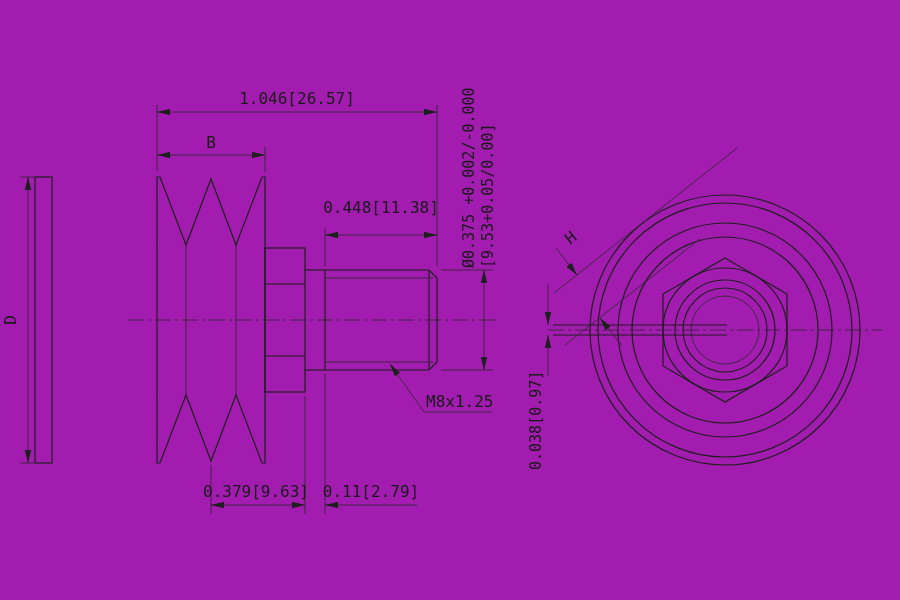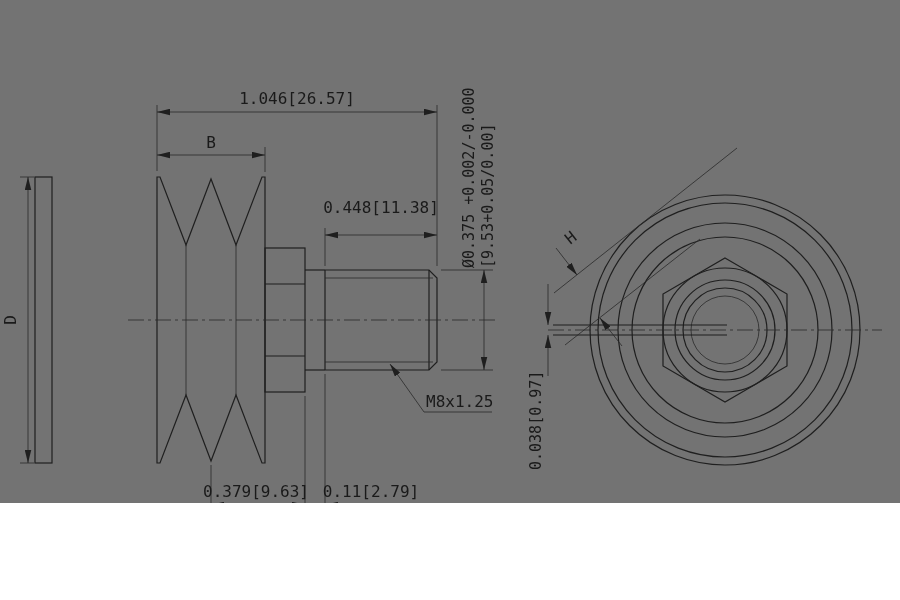--- a/index.html
+++ b/index.html
@@ -1,16 +1,16 @@
 <!DOCTYPE html>
 <html><head>
 <meta charset="utf-8">
 <style>
   html,body{margin:0;padding:0;background:#ffffff;}
-  .page{width:900px;height:503px;background:#737373;position:relative;overflow:hidden;}
+  .page{width:900px;height:600px;background:#a21caf;position:relative;overflow:hidden;}
   svg{display:block;}
   svg text{font-family:"DejaVu Sans Mono","Liberation Mono",monospace;fill:#1a1a1a;}
   .t16{font-size:16px;}
   .t15{font-size:15px;}
   .obj{stroke:#1f1f1f;stroke-width:1.2;fill:none;}
   .thin{stroke:#2a2a2a;stroke-width:0.8;fill:none;}
   .dln{stroke:#2a2a2a;stroke-width:0.8;fill:none;}
   .cl{stroke:#2a2a2a;stroke-width:0.8;fill:none;stroke-dasharray:16 4 3 4;}
 </style>
 </head>

